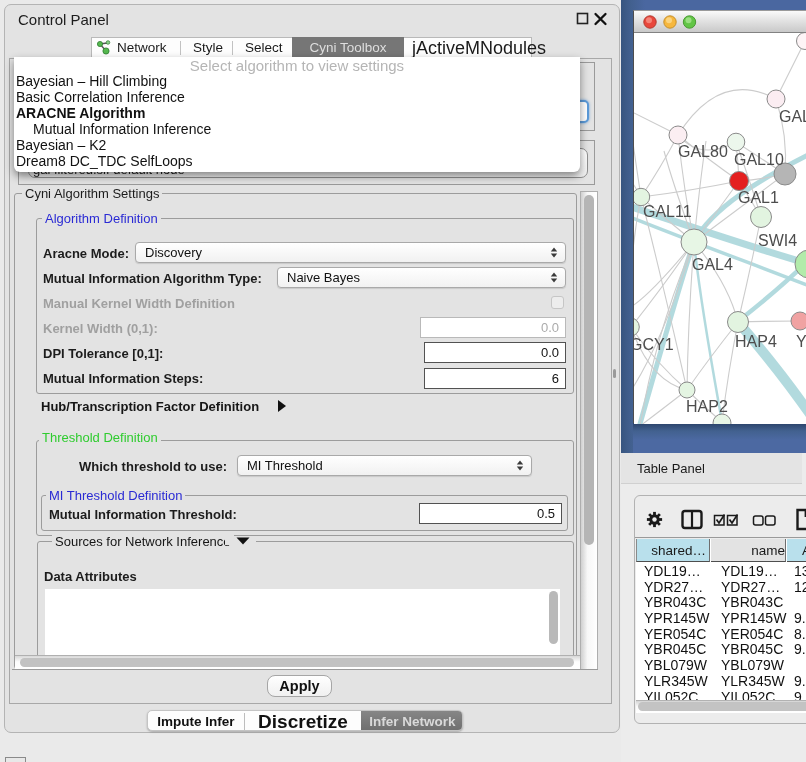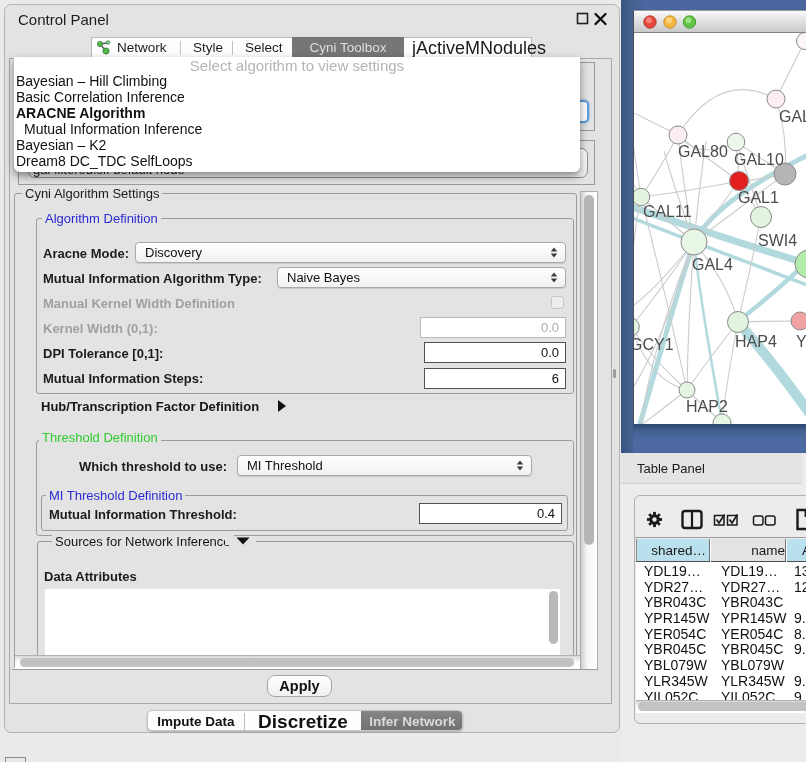--- a/index.html
+++ b/index.html
@@ -294,21 +294,21 @@
   <span class="ctext">MI Threshold</span>
   <svg class="arr" width="8" height="11" style="margin-top:-5.5px;">
         <path d="M4 0.5 L7.2 4.4 L0.8 4.4 Z" fill="#3a3a3a"></path>
         <path d="M4 10.5 L7.2 6.6 L0.8 6.6 Z" fill="#3a3a3a"></path>
       </svg>
 </div>
 
 <div class="fs" style="left:41px; top:495px; width:527px; height:36px;"></div>
 <div class="fslabel" style="left:46px; top:489px; font-size:13px; color:#2a2ad4;">MI Threshold Definition</div>
 <div class="lbl" style="left:49px; top:507px;">Mutual Information Threshold:</div>
-<div class="field" style="left:419px; top:503px; width:143px; height:21px; line-height:19px; border:1px solid #525252;">0.4</div>
+<div class="field" style="left:419px; top:503px; width:143px; height:21px; line-height:19px; border:1px solid #525252;">0.5</div>
 
 <div class="fs" style="left:37px; top:541px; width:537px; height:127px;"></div>
 <div class="fslabel" style="left:52px; top:535px; font-size:13px; color:#161616;">Sources for Network Inference</div>
 <div class="abs" style="left:225px; top:537px; width:31px; height:8px; background:#e3e3e3;"></div>
 <svg class="abs" style="left:236px; top:536px;" width="14" height="10">
       <path d="M0.5 1.5 L13.5 1.5 L7 8.5 Z" fill="#111"></path>
     </svg>
 
 <div class="lbl" style="left:44px; top:569px;">Data Attributes</div>
 
@@ -317,33 +317,33 @@
 
 <div class="abs" style="left:580px; top:191px; width:18px; height:479px; background:linear-gradient(90deg,#cfcfcf,#f7f7f7 40%,#ffffff); border:1px solid #aeaeae;"></div>
 <div class="abs" style="left:584px; top:195px; width:10px; height:350px; background:#b5b5b5; border-radius:5px;"></div>
 <div class="abs" style="left:15px; top:655px; width:565px; height:14px; background:linear-gradient(#d8d8d8,#fcfcfc 45%,#ffffff); border-top:1px solid #b0b0b0;"></div>
 <div class="abs" style="left:20px; top:658px; width:554px; height:9px; background:#c2c2c2; border-radius:4.5px;"></div>
 <div class="abs" style="left:12px; top:669px; width:586px; height:1px; background:#9a9a9a;"></div>
 
 <div class="abs" style="left:267px; top:675px; width:65px; height:22px; background:linear-gradient(#ffffff,#f0f0f0); border:1px solid #a6a6a6; border-radius:8px; text-align:center; line-height:20px; font-size:14.5px; font-weight:600; color:#111;">Apply</div>
 
 <div class="abs" style="left:147px; top:710px; width:316px; height:21px; background:#fdfdfd; border:1px solid #c4c4c4; border-radius:5px; box-shadow:0 1px 2px rgba(0,0,0,0.25); overflow:hidden;">
-  <div class="abs" style="left:0; top:0; width:96px; height:21px; line-height:21px; text-align:center; font-size:13.5px; font-weight:600; color:#111;">Impute Data</div>
+  <div class="abs" style="left:0; top:0; width:96px; height:21px; line-height:21px; text-align:center; font-size:13.5px; font-weight:600; color:#111;">Impute Infer</div>
   <div class="abs" style="left:96px; top:2px; width:1px; height:17px; background:#bdbdbd;"></div>
   <div class="abs" style="left:97px; top:0; width:116px; height:21px; line-height:21px; text-align:center; font-size:19px; font-weight:600; color:#111;">Discretize Data</div>
   <div class="abs" style="left:213px; top:0; width:103px; height:21px; background:linear-gradient(#868686,#6e6e6e); line-height:21px; text-align:center; font-size:13.5px; font-weight:600; color:#d9d9d9;">Infer Network</div>
 </div>
 
 <div class="abs" style="left:613px; top:369px; width:3px; height:9px; background:#9a9a9a; border-radius:2px;"></div>
 
 <div class="abs" style="left:5px; top:757px; width:21px; height:10px; background:#e8e8e8; border:1px solid #8a8a8a;"></div>
 
 <div class="abs" style="left:14px; top:57px; width:566px; height:115px; background:#fff; border-radius:0 0 6px 6px; box-shadow:0 4px 9px rgba(0,0,0,0.45);">
   <div style="height:16px; line-height:17px; text-align:center; font-size:15px; color:#b5b5b5;">Select algorithm to view settings</div>
   <div style="height:16px; line-height:16px; font-size:14px; color:#111; padding-left:2px;">Bayesian – Hill Climbing</div>
   <div style="height:16px; line-height:16px; font-size:14px; color:#111; padding-left:2px;">Basic Correlation Inference</div>
   <div style="height:16px; line-height:16px; font-size:14px; font-weight:bold; color:#111; padding-left:2px;">ARACNE Algorithm</div>
-  <div style="height:16px; line-height:16px; font-size:14px; color:#111; padding-left:10px;">Mutual Information Inference</div>
+  <div style="height:16px; line-height:16px; font-size:14px; color:#111; padding-left:19px;">Mutual Information Inference</div>
   <div style="height:16px; line-height:16px; font-size:14px; color:#111; padding-left:2px;">Bayesian – K2</div>
   <div style="height:16px; line-height:16px; font-size:14px; color:#111; padding-left:2px;">Dream8 DC_TDC SelfLoops</div>
 </div>
 
 </div>
 
 </body></html>

